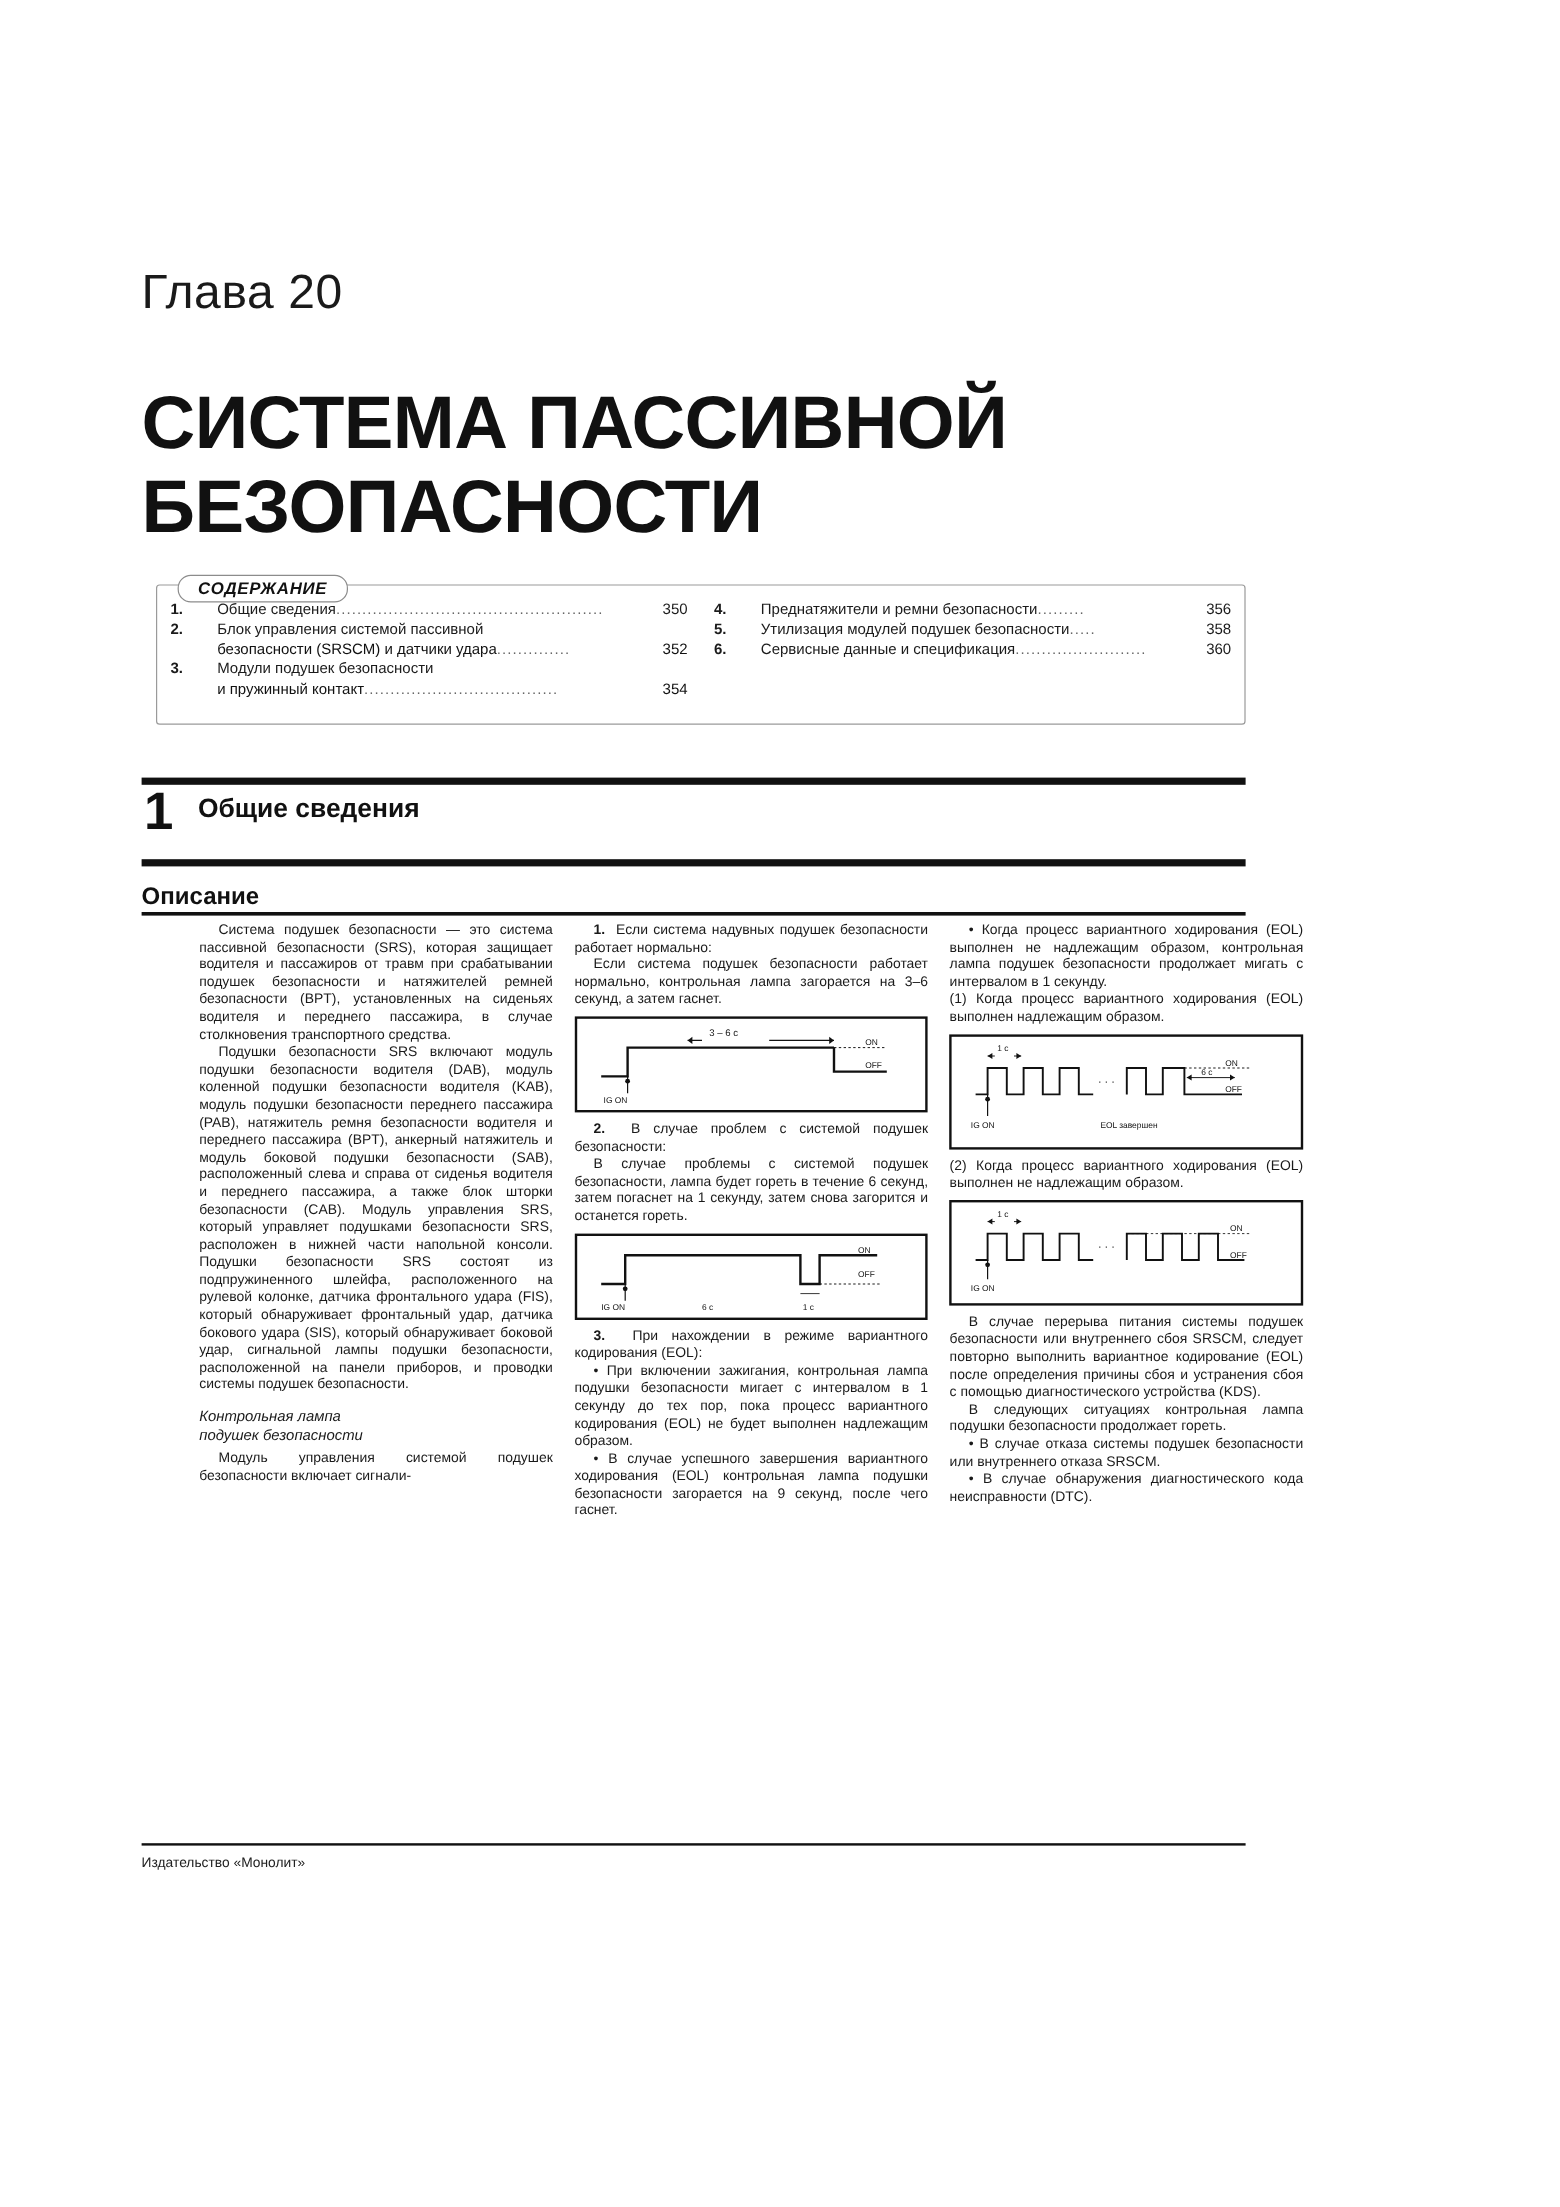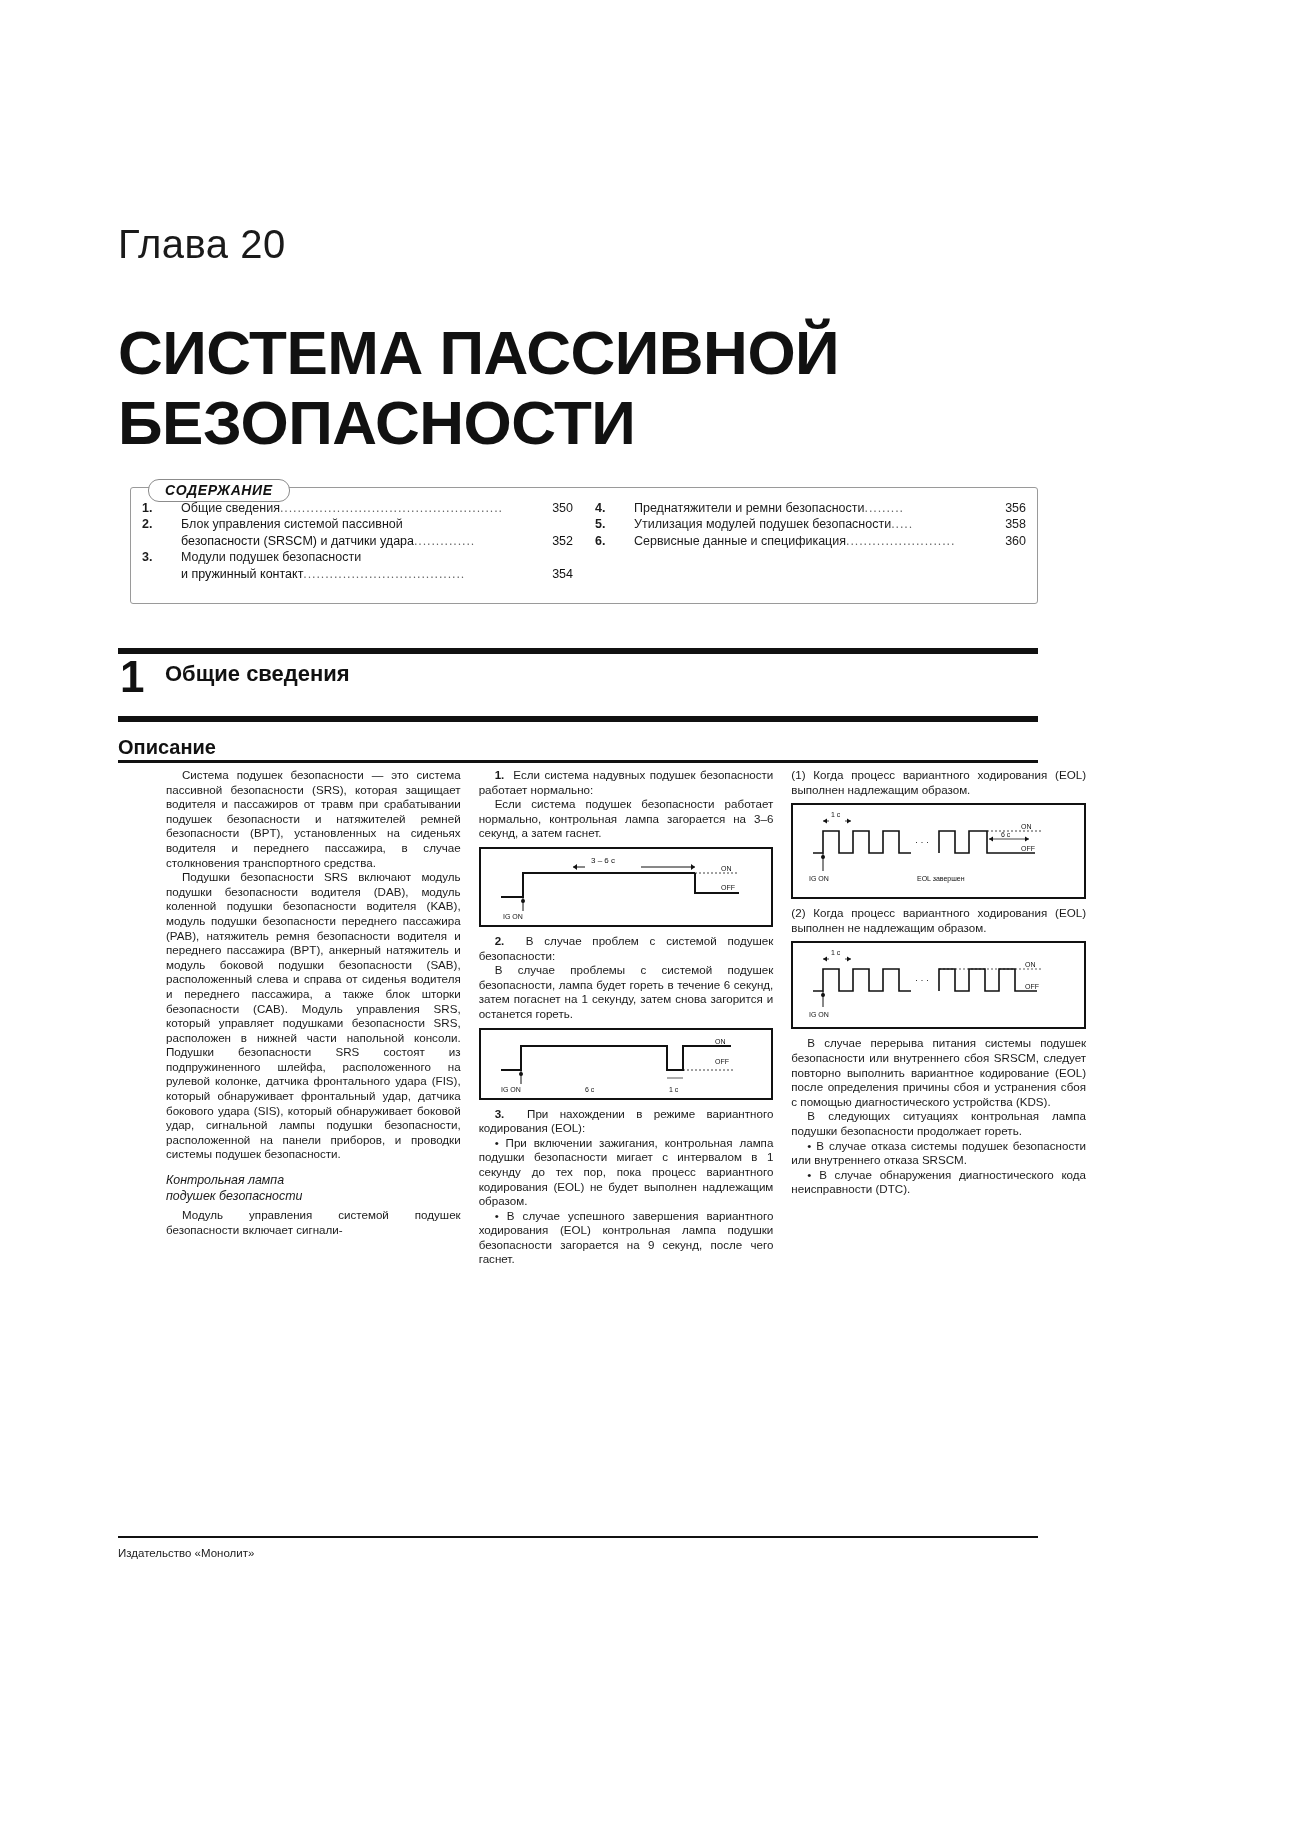--- a/index.html
+++ b/index.html
@@ -332,20 +332,21 @@
           <line x1="186" y1="48" x2="202" y2="48" stroke="#111" stroke-width="0.7"></line>
         </svg>
       </div>
 
       <p><span class="b">3.</span>&nbsp; <span>При нахождении в режиме вариантного кодирования (EOL):</span></p>
       <p>• При включении зажигания, контрольная лампа подушки безопасности мигает с интервалом в 1 секунду до тех пор, пока процесс вариантного кодирования (EOL) не будет выполнен надлежащим образом.</p>
       <p>• В случае успешного завершения вариантного ходирования (EOL) контрольная лампа подушки безопасности загорается на 9 секунд, после чего гаснет.</p>
     </div>
 
     <div class="col">
+      <p>• Когда процесс вариантного ходирования (EOL) выполнен не надлежащим образом, контрольная лампа подушек безопасности продолжает мигать с интервалом в 1 секунду.</p>
       <p class="noindent">(1) Когда процесс вариантного ходирования (EOL) выполнен надлежащим образом.</p>
 
       <div class="fig">
         <svg width="274" height="92" viewBox="0 0 274 92">
           <text x="38" y="12" font-family="Liberation Sans, sans-serif" font-size="7" fill="#111">1 с</text>
           <line x1="30" y1="16" x2="36" y2="16" stroke="#111" stroke-width="0.8"></line>
           <line x1="52" y1="16" x2="58" y2="16" stroke="#111" stroke-width="0.8"></line>
           <path d="M30 16 L34 13.5 L34 18.5 Z" fill="#111"></path>
           <path d="M58 16 L54 13.5 L54 18.5 Z" fill="#111"></path>
           <path d="M20 48 L30 48 L30 26 L46 26 L46 48 L60 48 L60 26 L76 26 L76 48 L90 48 L90 26 L106 26 L106 48 L118 48" fill="none" stroke="#111" stroke-width="1.6"></path>

